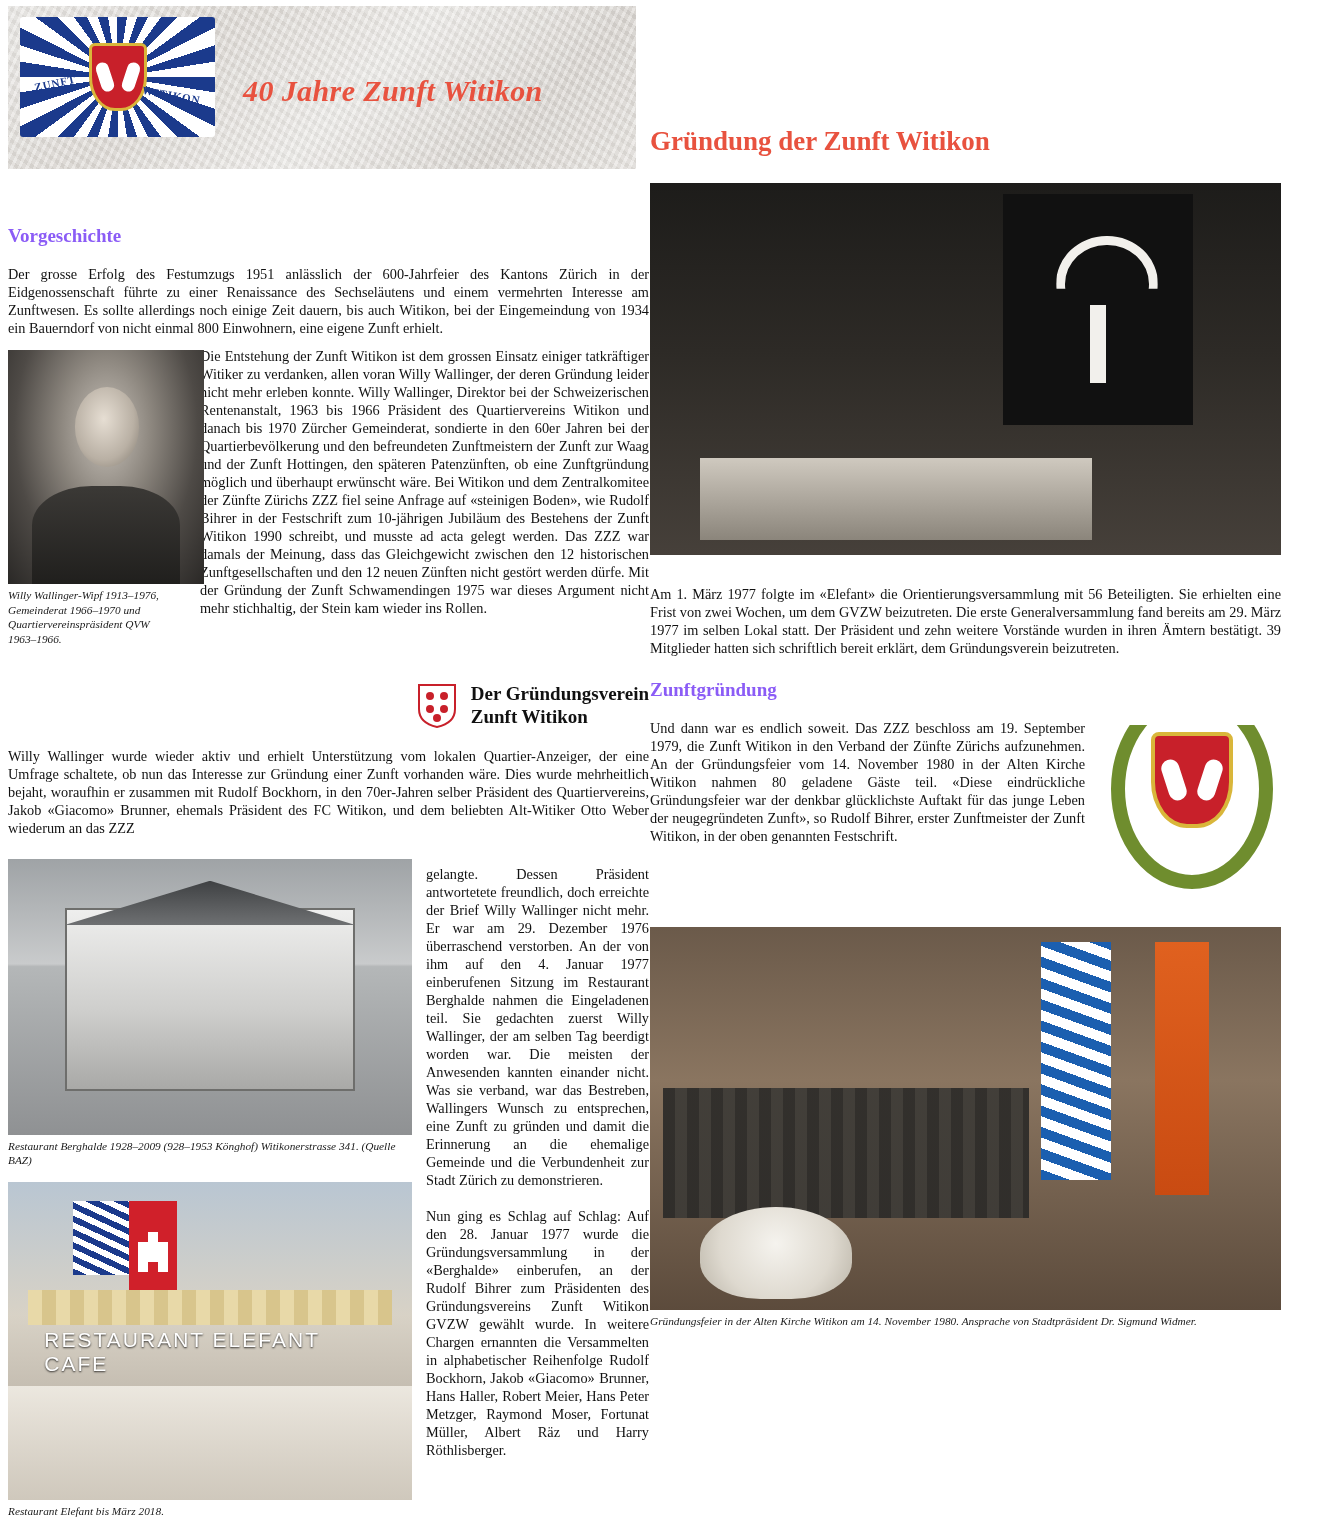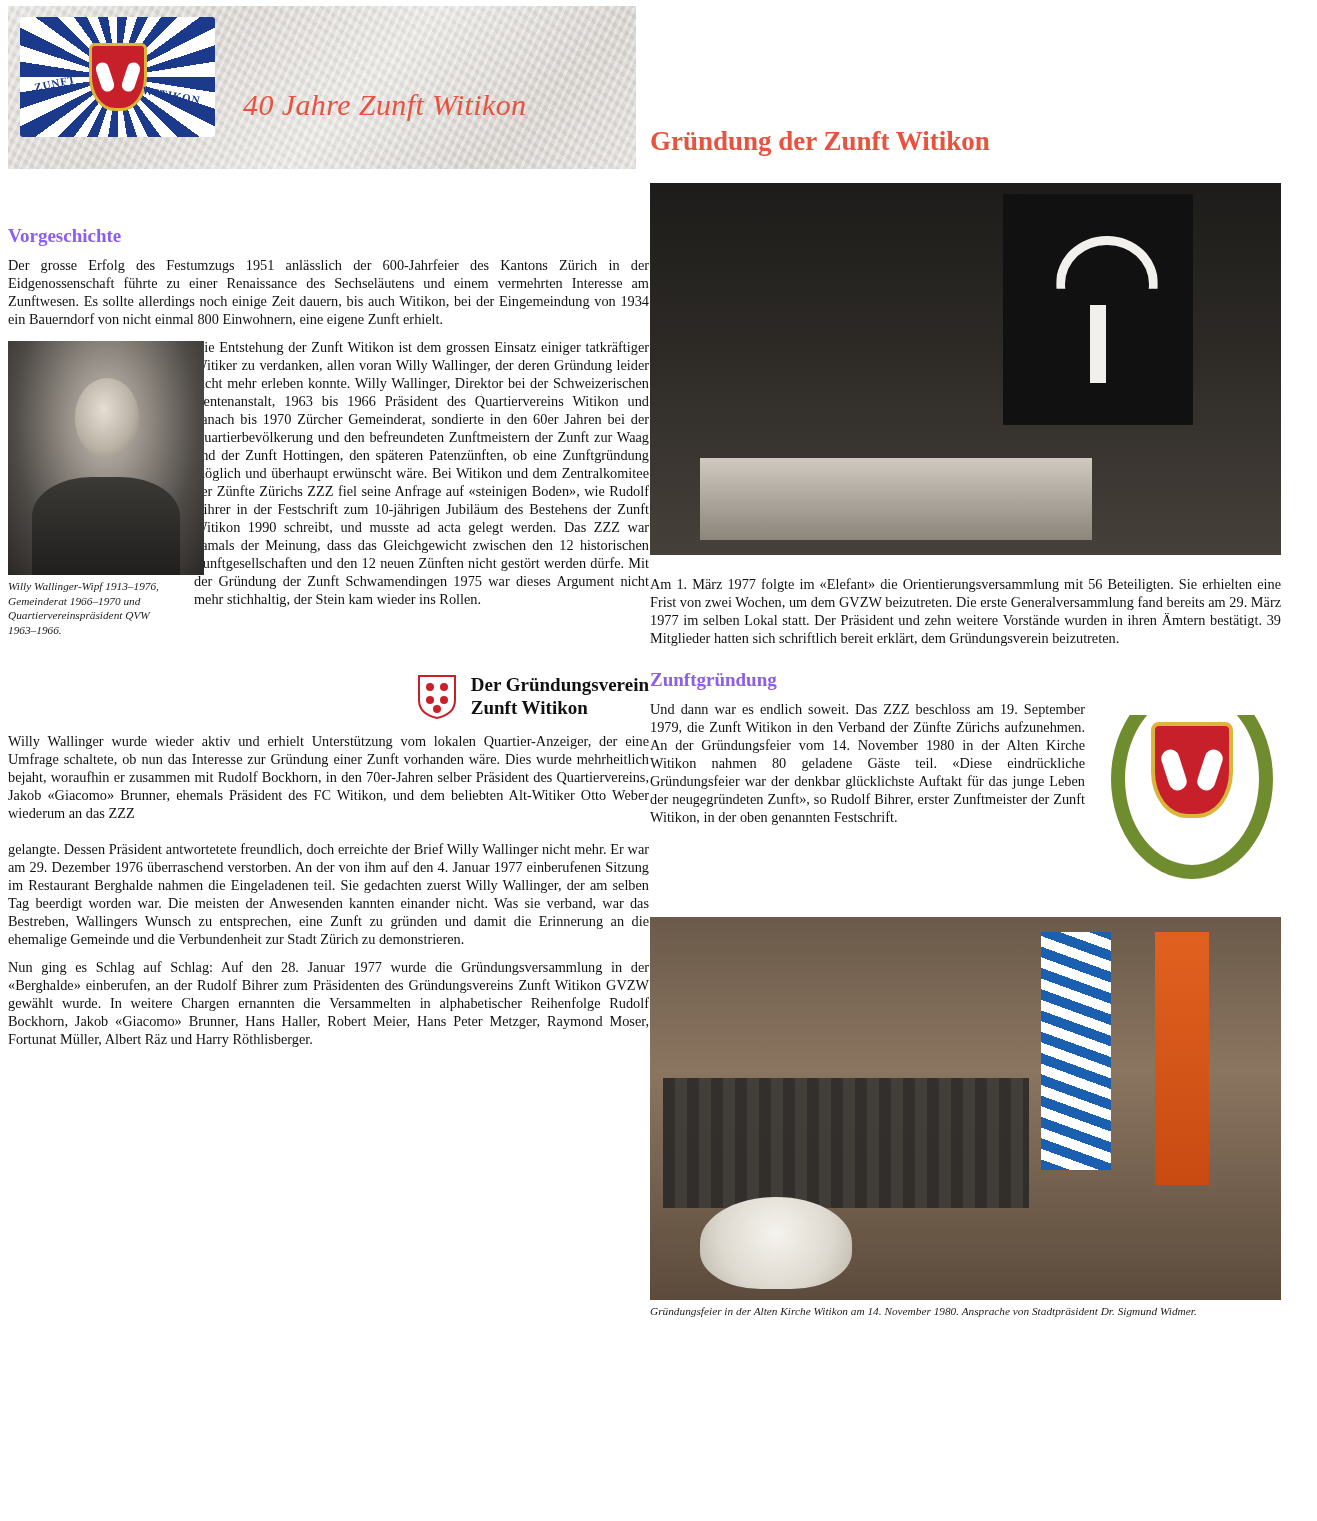--- a/index.html
+++ b/index.html
@@ -34,23 +34,23 @@
     position: absolute;
     inset: 0;
     background:
       repeating-linear-gradient(115deg, rgba(255,255,255,0.25) 0 3px, rgba(0,0,0,0.03) 3px 7px),
       repeating-linear-gradient(35deg, rgba(255,255,255,0.18) 0 5px, rgba(0,0,0,0.025) 5px 9px);
     pointer-events: none;
   }
   .masthead-title {
     position: absolute;
     left: 235px;
-    top: 82px;
+    top: 68px;
     font-family: "Liberation Serif", serif;
-    font-weight: normal;
+    font-weight: bold;
     font-style: italic;
     font-size: 30px;
     color: #e8523f;
     letter-spacing: 0.4px;
     z-index: 3;
   }
   
   .crest-box {
     position: absolute;
     left: 12px;
@@ -123,21 +123,21 @@
     font-family: "Liberation Serif", serif;
     font-size: 27px;
     font-weight: bold;
     color: #e8523f;
     margin: 0 0 26px 0;
   }
   p.body {
     font-size: 14.3px;
     line-height: 1.26;
     text-align: justify;
-    margin: 8px 0 10px 0;
+    margin: 18px 0 10px 0;
     hyphens: auto;
   }
   .caption {
     font-size: 11.3px;
     font-style: italic;
     line-height: 1.3;
     margin: 4px 0 0 0;
     color: #1a1a1a;
   }
 
@@ -145,21 +145,21 @@
   .photo {
     background: #4a4a4a;
     position: relative;
     overflow: hidden;
   }
 
   
   .portrait-wrap {
     float: left;
     width: 172px;
-    margin: 3px 14px 4px 0;
+    margin: 3px 20px 4px 0;
   }
   .portrait {
     width: 196px;
     height: 234px;
     background:
       radial-gradient(ellipse at 50% 34%, #c8c2ba 0%, #8e8880 32%, #4e4a46 66%, #2a2826 100%);
   }
   .portrait:before {
     content: "";
     position: absolute;
@@ -447,20 +447,32 @@
       </div>
       <div class="gv-heading-text">
         <span>Der Gründungsverein</span><br>
         <span>Zunft Witikon</span>
       </div>
     </div>
 
     <p class="body">Willy Wallinger wurde wieder aktiv und erhielt Unterstützung vom lokalen Quartier-Anzeiger, der eine Umfrage schaltete, ob nun das Interesse zur Gründung einer Zunft vorhanden wäre. Dies wurde mehrheitlich bejaht, woraufhin er zusammen mit Rudolf Bockhorn, in den 70er-Jahren selber Präsident des Quartiervereins, Jakob «Giacomo» Brunner, ehemals Präsident des FC Witikon, und dem beliebten Alt-Witiker Otto Weber wiederum an das ZZZ</p>
 
     <div class="clearfix">
+      <div style="float:left; width:404px; margin-right:14px;">
+        <div class="photo house-photo"></div>
+        <p class="caption">Restaurant Berghalde 1928–2009 (928–1953 Könghof) Witikonerstrasse 341. (Quelle BAZ)</p>
+        <div class="photo elefant-photo">
+          <div class="flag-a"></div>
+          <div class="flag-b"></div>
+          <div class="awning"></div>
+          <div class="sign">RESTAURANT ELEFANT CAFE</div>
+          <div class="base"></div>
+        </div>
+        <p class="caption">Restaurant Elefant bis März 2018.</p>
+      </div>
       <div class="text-col">
         <p class="body">gelangte. Dessen Präsident antwortetete freundlich, doch erreichte der Brief Willy Wallinger nicht mehr. Er war am 29. Dezember 1976 überraschend verstorben. An der von ihm auf den 4. Januar 1977 einberufenen Sitzung im Restaurant Berghalde nahmen die Eingeladenen teil. Sie gedachten zuerst Willy Wallinger, der am selben Tag beerdigt worden war. Die meisten der Anwesenden kannten einander nicht. Was sie verband, war das Bestreben, Wallingers Wunsch zu entsprechen, eine Zunft zu gründen und damit die Erinnerung an die ehemalige Gemeinde und die Verbundenheit zur Stadt Zürich zu demonstrieren.</p>
         <p class="body">Nun ging es Schlag auf Schlag: Auf den 28. Januar 1977 wurde die Gründungsversammlung in der «Berghalde» einberufen, an der Rudolf Bihrer zum Präsidenten des Gründungsvereins Zunft Witikon GVZW gewählt wurde. In weitere Chargen ernannten die Versammelten in alphabetischer Reihenfolge Rudolf Bockhorn, Jakob «Giacomo» Brunner, Hans Haller, Robert Meier, Hans Peter Metzger, Raymond Moser, Fortunat Müller, Albert Räz und Harry Röthlisberger.</p>
       </div>
     </div>
 
   </div>
 
   <div class="col-right">
 

